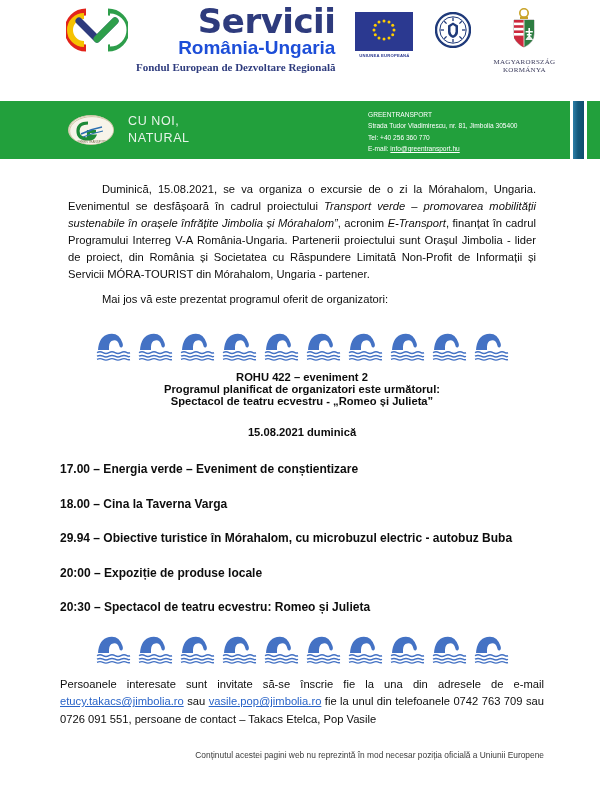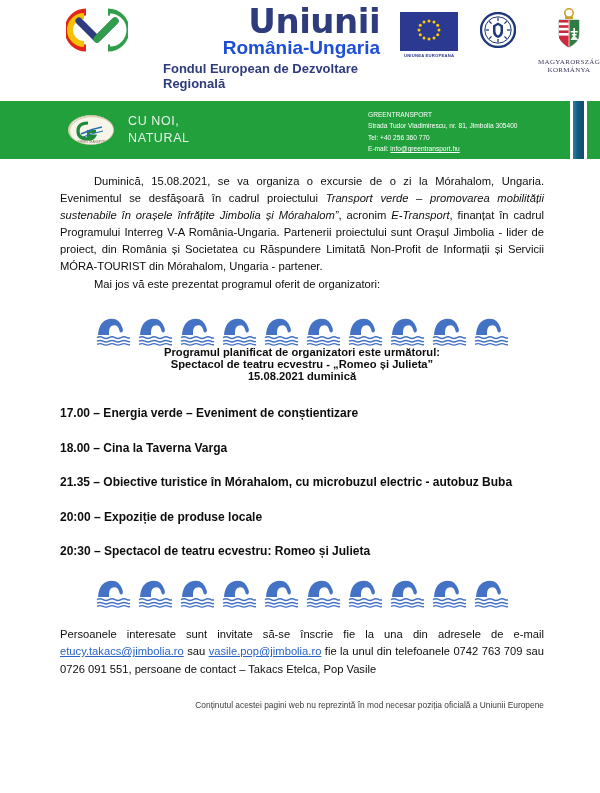--- a/index.html
+++ b/index.html
@@ -53,26 +53,25 @@
   }
   .interreg-sub {
     font-family: "Liberation Sans", sans-serif;
     font-size: 19px;
     font-weight: bold;
     color: #1d4ed8;
     line-height: 1.1;
     margin-top: 1px;
   }
   .interreg-sub2 {
-    font-family: Liberation Sans, sans-serif;
-    font-size: 13px;
+    font-family: Liberation Serif, serif;
+    font-size: 11px;
     font-weight: bold;
     color: #2e3b7d;
     margin-top: 2px;
-    margin-left: 27px;
   }
 
   .eu-logo {
     margin-left: 20px;
     margin-top: 6px;
     text-align: center;
     flex: none;
   }
   .eu-flag {
     width: 58px;
@@ -166,21 +165,21 @@
 
   
   .content {
     padding: 0 56px 0 60px;
   }
 
   p.para {
     font-size: 11.2px;
     line-height: 1.52;
     text-align: justify;
-    margin: 0;
+    margin: 8px;
     color: #0d0d0d;
   }
   p.para.first { text-indent: 34px; padding-top: 14px; }
   p.para.second { text-indent: 34px; margin-top: 1px; }
   .ital { font-style: italic; }
 
   
   .wave-row {
     display: flex;
     justify-content: center;
@@ -195,40 +194,40 @@
   
   .ctr-head {
     text-align: center;
     font-weight: bold;
     font-size: 11.2px;
     color: #0d0d0d;
   }
   .h-rohu  { margin-top: 10px; }
   .h-prog  { }
   .h-spect { }
-  .h-date  { }
+  .h-date  { margin-top: 19px; }
 
   
   .schedule { margin-top: 22px; }
   .sched-item {
     font-size: 12px;
     color: #0d0d0d;
     line-height: 1.5;
     margin-bottom: 16.5px;
     font-weight: bold;
   }
 
   
   .contact-para {
     font-size: 11.2px;
     line-height: 1.58;
     text-align: justify;
     margin: 0;
     color: #0d0d0d;
-    padding-top: 18px;
+    padding-top: 12px;
   }
   .contact-para a {
     color: #2a64c8;
     text-decoration: underline;
   }
 
   .disclaimer {
     text-align: right;
     font-size: 8.4px;
     color: #3a3a3a;
@@ -243,21 +242,21 @@
   <div class="interreg-block">
     <svg class="interreg-infinity" viewBox="0 0 62 44">
       <path d="M20,4 A18,18 0 1,0 20,40" fill="none" stroke="#e2231a" stroke-width="7"></path>
       <path d="M18,8 A14,14 0 1,0 18,36" fill="none" stroke="#f6c200" stroke-width="6"></path>
       <path d="M42,4 A18,18 0 1,1 42,40" fill="none" stroke="#2e9e4b" stroke-width="7"></path>
       <path d="M44,8 A14,14 0 1,1 44,36" fill="none" stroke="#ffffff" stroke-width="5"></path>
       <path d="M13,13 L31,31 L49,13" fill="none" stroke="#2e3b7d" stroke-width="7" stroke-linecap="round" stroke-linejoin="round"></path>
       <path d="M31,31 L49,13" fill="none" stroke="#2e9e4b" stroke-width="7" stroke-linecap="round"></path>
     </svg>
     <div class="interreg-words">
-      <div class="interreg-title">Uniunii</div>
+      <div class="interreg-title">Servicii</div>
       <div class="interreg-sub">România-Ungaria</div>
       <div class="interreg-sub2">Fondul European de Dezvoltare Regională</div>
     </div>
   </div>
 
   <div class="eu-logo">
     <div class="eu-flag">
       <svg viewBox="0 0 58 39" width="58" height="39">
         <rect width="58" height="39" fill="#2b3990"></rect>
         <g fill="#ffcc00">
@@ -419,28 +418,29 @@
       <path d="M1 29.4 Q4 28 7 29.4 Q10 30.8 13 29.4 Q16 28 19 29.4 Q22 30.8 25 29.4 Q28 28 31 29.4 Q32.4 30 34 29.6" fill="none" stroke="#4472c4" stroke-width="1.3"></path>
     </svg>
     <svg class="wave-icon" viewBox="0 0 35 31">
       <path d="M2 20 Q3 6 13 4 Q23 2 26.5 13 Q27.6 16.6 25.6 17.4 Q23.8 18 23.2 15 Q22 9.6 17.2 10.4 Q13.4 11 13 16.4 L13 20 Z" fill="#4472c4"></path>
       <path d="M1 22.6 Q4 21 7 22.6 Q10 24.2 13 22.6 Q16 21 19 22.6 Q22 24.2 25 22.6 Q28 21 31 22.6 Q32.4 23.4 34 22.8" fill="none" stroke="#4472c4" stroke-width="1.5"></path>
       <path d="M1 26.2 Q4 24.6 7 26.2 Q10 27.8 13 26.2 Q16 24.6 19 26.2 Q22 27.8 25 26.2 Q28 24.6 31 26.2 Q32.4 27 34 26.4" fill="none" stroke="#4472c4" stroke-width="1.5"></path>
       <path d="M1 29.4 Q4 28 7 29.4 Q10 30.8 13 29.4 Q16 28 19 29.4 Q22 30.8 25 29.4 Q28 28 31 29.4 Q32.4 30 34 29.6" fill="none" stroke="#4472c4" stroke-width="1.3"></path>
     </svg>
   </div>
 
+  <div class="ctr-head h-rohu">ROHU 422 – eveniment 2</div>
   <div class="ctr-head h-prog">Programul planificat de organizatori este următorul:</div>
   <div class="ctr-head h-spect">Spectacol de teatru ecvestru - „Romeo și Julieta”</div>
   <div class="ctr-head h-date">15.08.2021 duminică</div>
 
   <div class="schedule">
     <div class="sched-item">17.00  – Energia verde  – Eveniment de conștientizare</div>
     <div class="sched-item">18.00  –  Cina la Taverna Varga</div>
-    <div class="sched-item">21.35  –  Obiective turistice în Mórahalom, cu microbuzul electric - autobuz Buba</div>
+    <div class="sched-item">29.94  –  Obiective turistice în Mórahalom, cu microbuzul electric - autobuz Buba</div>
     <div class="sched-item">20:00 – Expoziție de produse locale</div>
     <div class="sched-item">20:30 – Spectacol de teatru ecvestru: Romeo și Julieta</div>
   </div>
 
   <div class="wave-row bottom">
     <svg class="wave-icon" viewBox="0 0 35 31">
       <path d="M2 20 Q3 6 13 4 Q23 2 26.5 13 Q27.6 16.6 25.6 17.4 Q23.8 18 23.2 15 Q22 9.6 17.2 10.4 Q13.4 11 13 16.4 L13 20 Z" fill="#4472c4"></path>
       <path d="M1 22.6 Q4 21 7 22.6 Q10 24.2 13 22.6 Q16 21 19 22.6 Q22 24.2 25 22.6 Q28 21 31 22.6 Q32.4 23.4 34 22.8" fill="none" stroke="#4472c4" stroke-width="1.5"></path>
       <path d="M1 26.2 Q4 24.6 7 26.2 Q10 27.8 13 26.2 Q16 24.6 19 26.2 Q22 27.8 25 26.2 Q28 24.6 31 26.2 Q32.4 27 34 26.4" fill="none" stroke="#4472c4" stroke-width="1.5"></path>
       <path d="M1 29.4 Q4 28 7 29.4 Q10 30.8 13 29.4 Q16 28 19 29.4 Q22 30.8 25 29.4 Q28 28 31 29.4 Q32.4 30 34 29.6" fill="none" stroke="#4472c4" stroke-width="1.3"></path>

